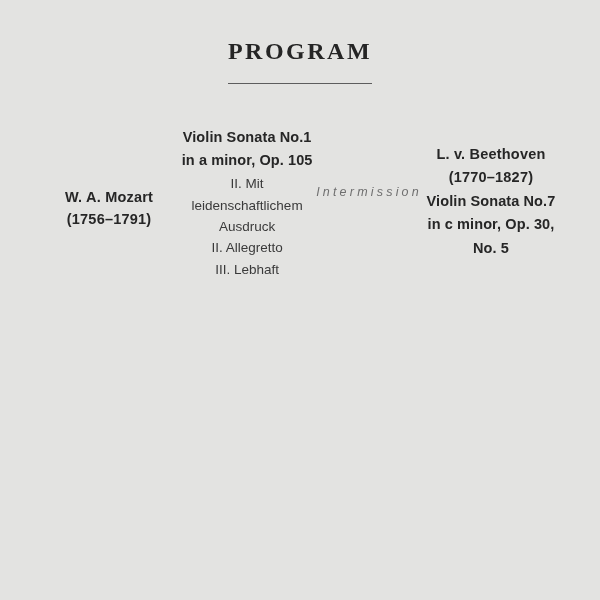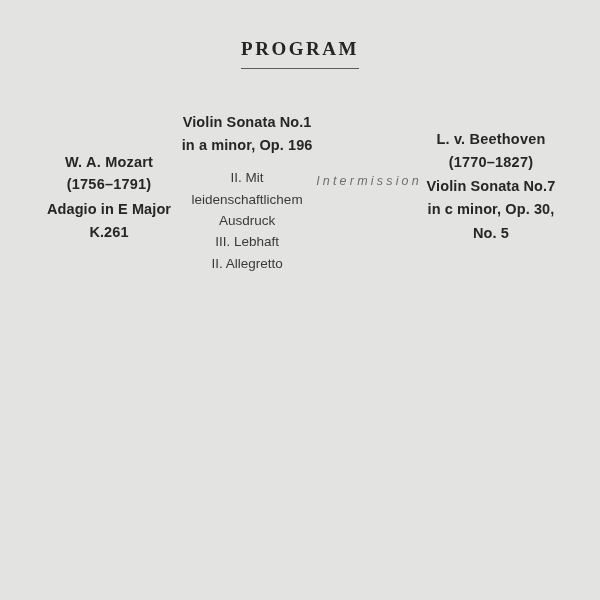--- a/index.html
+++ b/index.html
@@ -19,25 +19,25 @@
     height: 600px;
     box-sizing: border-box;
     padding: 30px 40px 20px 40px;
     display: flex;
     flex-direction: column;
     align-items: center;
   }
   .program-title {
     font-family: "Liberation Serif", serif;
     font-weight: bold;
-    font-size: 19px;
+    font-size: 24px;
     letter-spacing: 2.5px;
     color: #252525;
     text-align: center;
-    padding-bottom: 8px;
+    padding-bottom: 18px;
     border-bottom: 1.5px solid #5d5d5d;
     margin-top: 8px;
     margin-bottom: 0;
   }
   .works {
     width: 100%;
     display: flex;
     flex-direction: row;
     align-items: center;
   }
@@ -56,21 +56,21 @@
   }
   .piece {
     font-size: 14.5px;
     font-weight: bold;
     color: #262626;
     letter-spacing: 0.1px;
     line-height: 1.6;
     margin-top: 2px;
   }
   .movements {
-    margin-top: 10px;
+    margin-top: 1px;
   }
   .movement {
     font-size: 13.5px;
     font-weight: normal;
     color: #3a3a3a;
     line-height: 1.58;
   }
   .intermission {
     margin-top: 19px;
     font-size: 12.5px;
@@ -84,29 +84,28 @@
 <body>
 
 <div class="page">
 
   <div class="program-title">PROGRAM</div>
 
   <div class="works">
 
     <div class="work first">
       <div class="composer">W. A. Mozart (1756–1791)</div>
-      <div class="piece">Adagio in E Major K.261</div>
     </div>
 
     <div class="work">
-      <div class="piece">Violin Sonata No.1 in a minor, Op. 196</div>
+      <div class="piece">Violin Sonata No.1 in a minor, Op. 105</div>
       <div class="movements">
         <div class="movement">II. Mit leidenschaftlichem Ausdruck</div>
+        <div class="movement">II. Allegretto</div>
         <div class="movement">III. Lebhaft</div>
-        <div class="movement">II. Allegretto</div>
       </div>
     </div>
 
     <div class="intermission">Intermission</div>
 
 
     <div class="work">
       <div class="composer">L. v. Beethoven (1770–1827)</div>
       <div class="piece">Violin Sonata No.7 in c minor, Op. 30, No. 5</div>
       <div class="movements">

